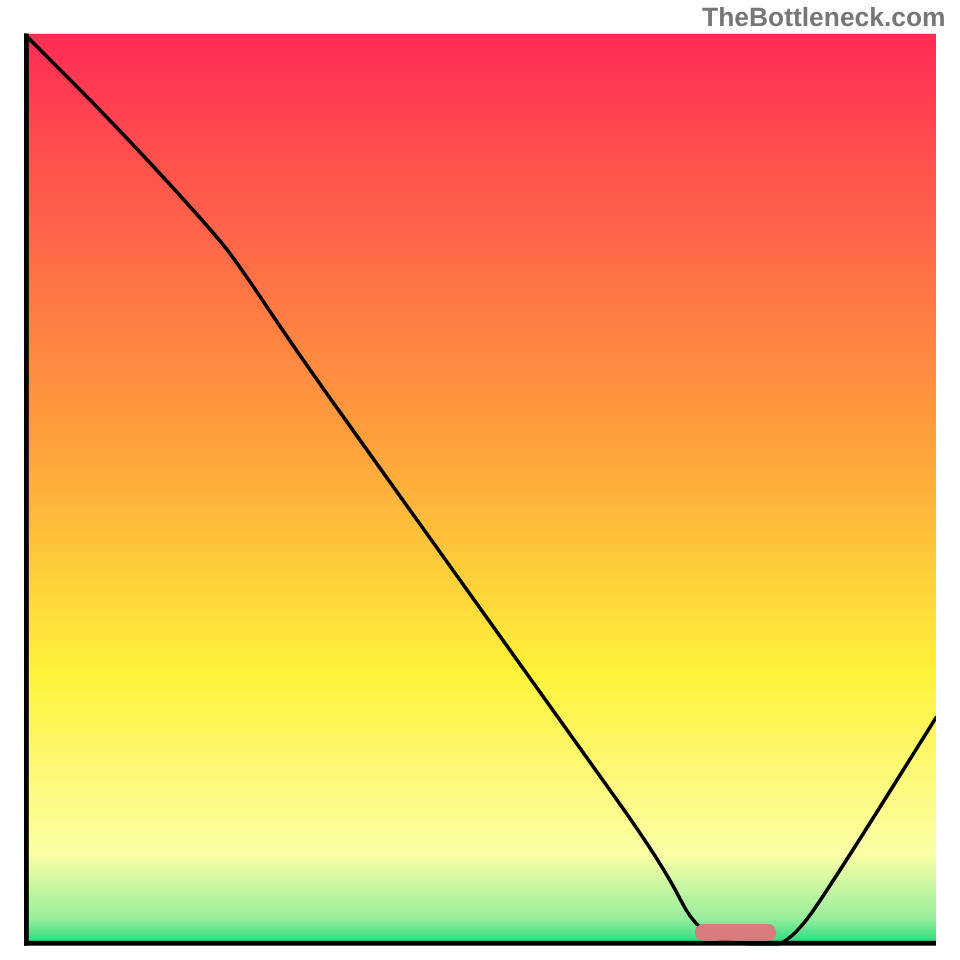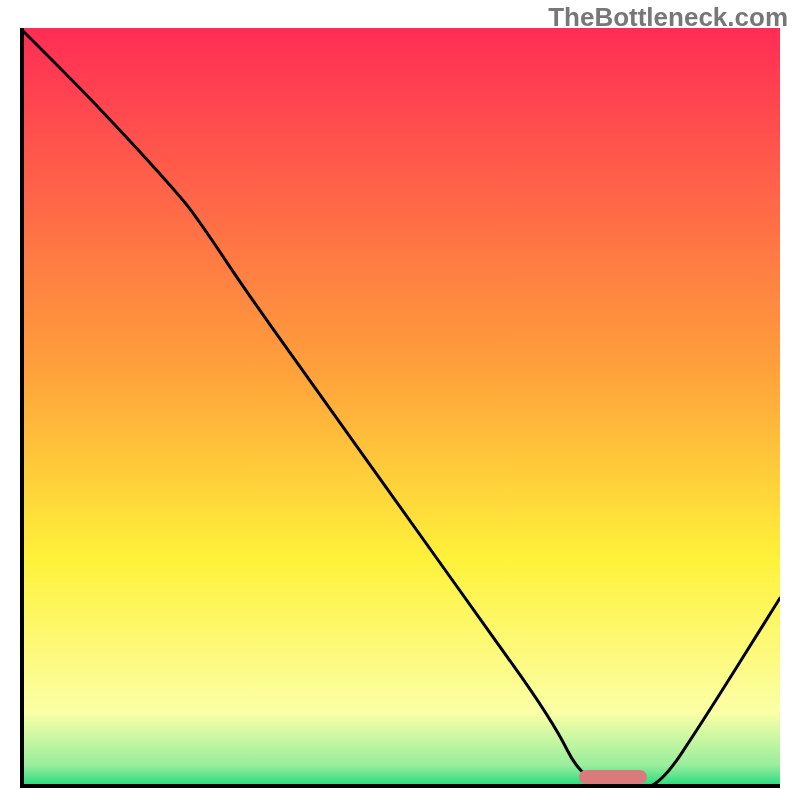--- a/index.html
+++ b/index.html
@@ -1,16 +1,16 @@
 <!DOCTYPE html>
 <html><head>
 <meta charset="utf-8">
 <style>
 html, body { margin: 0; padding: 0; width: 800px; height: 800px; overflow: hidden; background: #fff; }
-.attribution { position: absolute; top: 2px; right: 12px; font-family: Arial, Helvetica, sans-serif; font-size: 26px; font-weight: bold; letter-spacing: 0; color: #777; }
+.attribution { position: absolute; top: 2px; right: 12px; font-family: Arial, Helvetica, sans-serif; font-size: 22px; font-weight: bold; letter-spacing: 0; color: #777; }
 .plot { position: absolute; left: 20px; top: 28px; width: 760px; height: 760px; }
 .axes { position: absolute; left: 20px; top: 28px; width: 760px; height: 760px; border-left: 4px solid #000; border-bottom: 4px solid #000; box-sizing: border-box; }
 .dot { position: absolute; width: 50px; height: 14px; border-radius: 7px; background: #d97a7d; left: 576px; bottom: 0px; }
 </style>
 </head>
 <body>
 
 <div class="attribution">TheBottleneck.com</div>
 
 <svg class="plot" viewBox="0 0 760 760" preserveAspectRatio="none">

